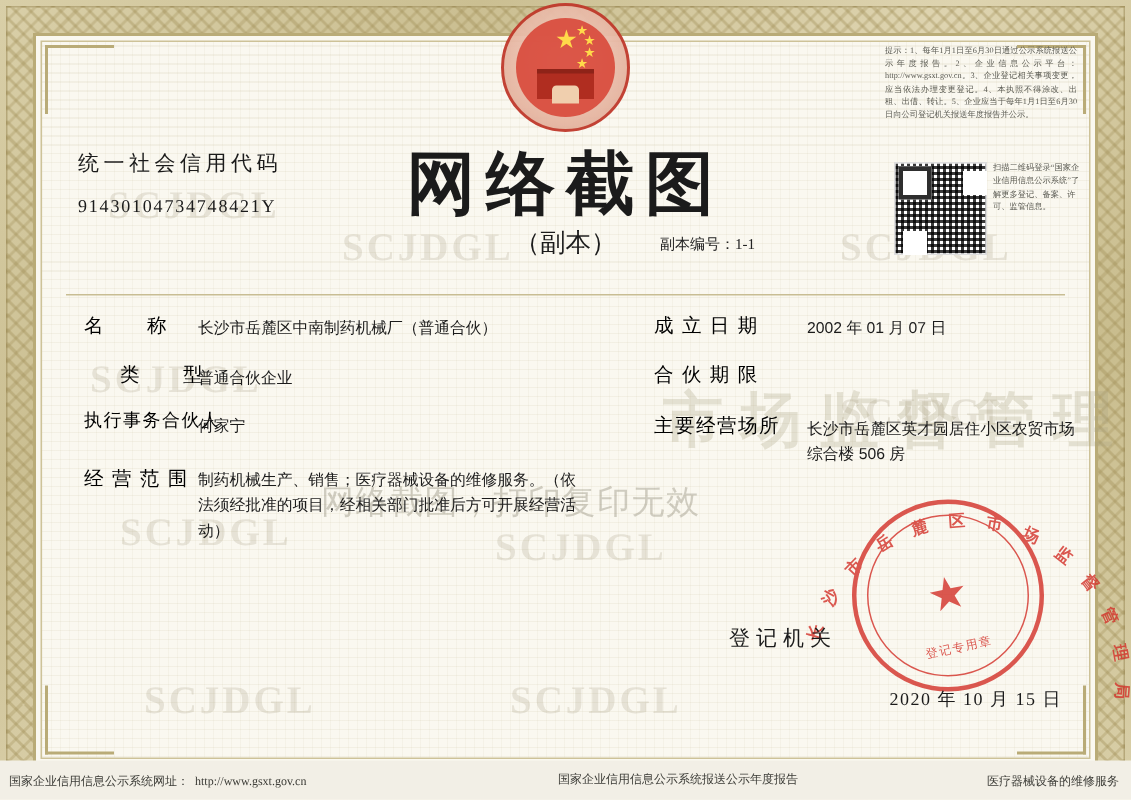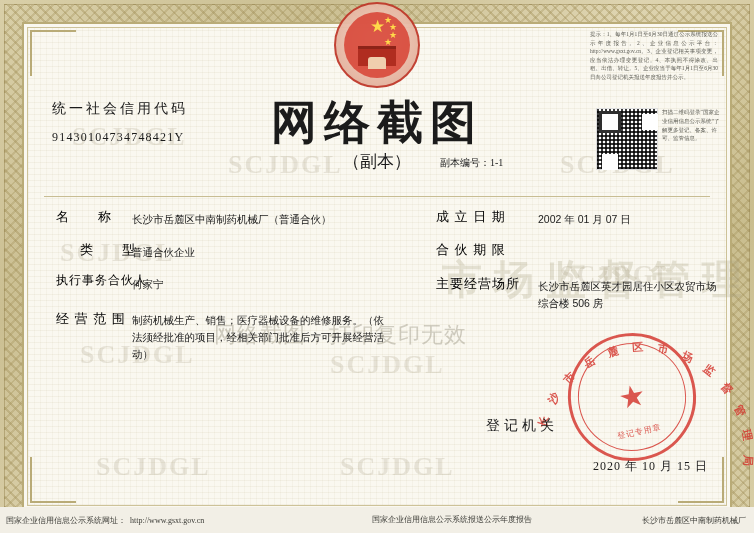--- a/index.html
+++ b/index.html
@@ -429,16 +429,16 @@
   <div class="authority">登记机关</div>
   <div class="issue-date">2020 年    10 月    15 日</div>
 
   <div class="footer">
     <div class="footer-left">
       <span>国家企业信用信息公示系统网址：</span><span class="footer-url">http://www.gsxt.gov.cn</span>
     </div>
     <div class="footer-mid">
       <div>国家企业信用信息公示系统报送公示年度报告</div>
     </div>
-    <div class="footer-right">长沙市岳麓区中南制药机械厂</div>
+    <div class="footer-right">医疗器械设备的维修服务</div>
   </div>
 
 </div>
 
 </body></html>

